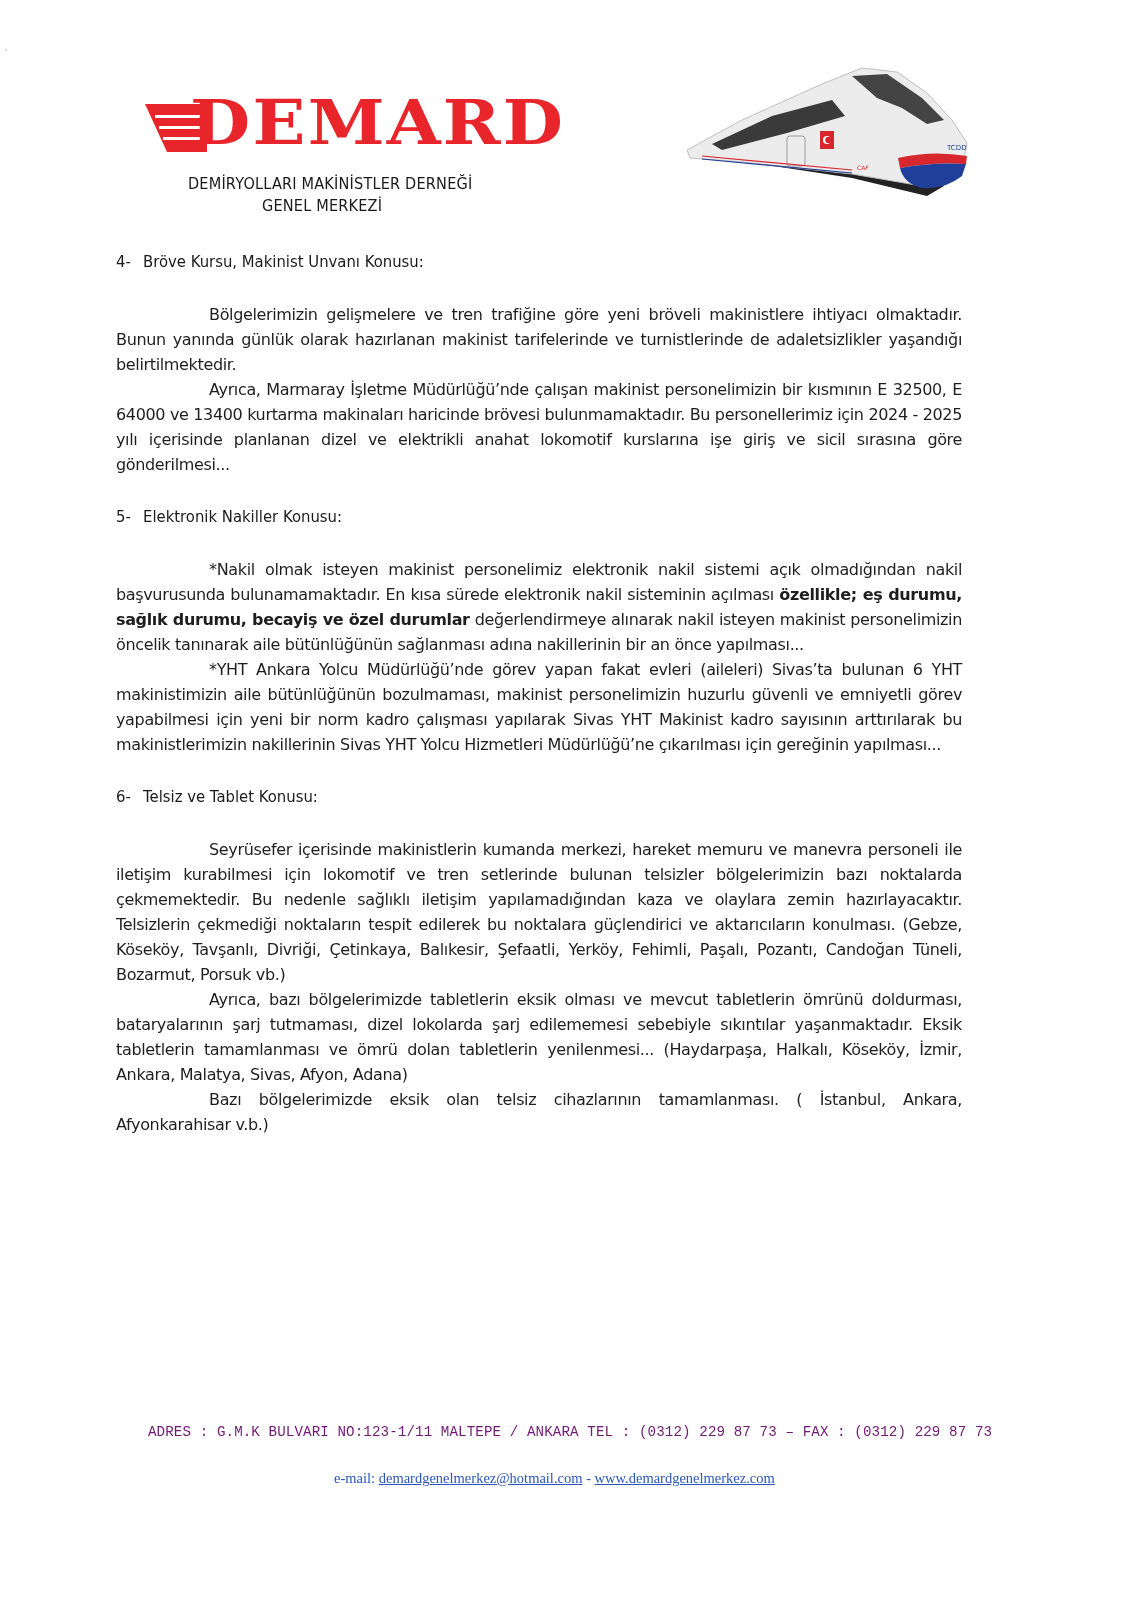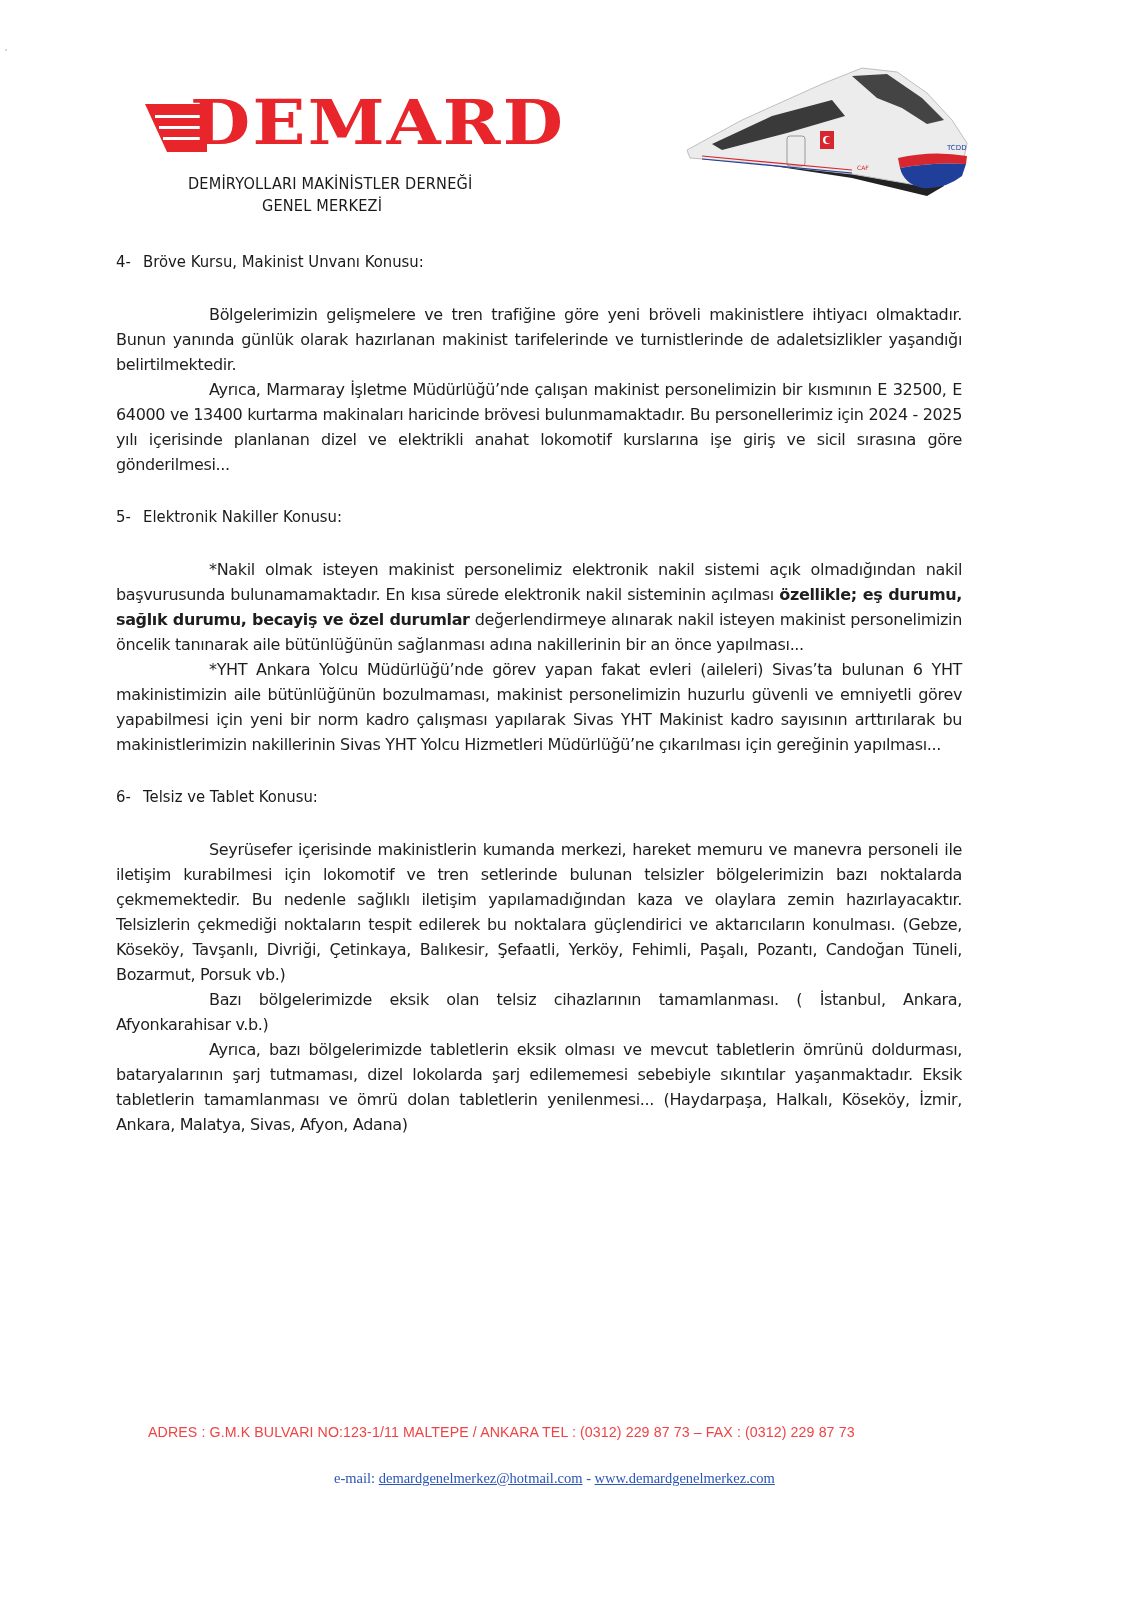--- a/index.html
+++ b/index.html
@@ -39,21 +39,21 @@
       letter-spacing: -0.35px;
     }
     .para.indent { text-indent: 93px; }
     .gap-title { height: 26px; }
     .gap-section { height: 26px; }
     b { font-weight: bold; }
 
     .footer { position: absolute; left: 0; top: 1420px; width: 1129px; }
     .addr {
       position: absolute; left: 148px; top: 4px; white-space: nowrap;
-      font-family: Liberation Sans, sans-serif; font-size: 14.2px; color: #ef4444;
+      font-family: Liberation Mono, monospace; font-size: 14.2px; color: #701a75;
       letter-spacing: 0.1px;
     }
     .contact {
       position: absolute; left: 334px; top: 22px; white-space: nowrap;
       font-family: "Liberation Serif", serif; font-size: 14.5px; color: #2a55b8; margin-top: 28px;
     }
     .contact a { color: #2a55b8; text-decoration: underline; }
     .stray-dot { position: absolute; left: 5px; top: 49px; width: 2px; height: 2px; background: #c8c8c8; border-radius: 50%; }
   </style>
 </head>
@@ -125,22 +125,22 @@
   </div>
 
   <div class="gap-section"></div>
 
   <div>
     <div class="section-title">
       <span class="num">6-</span><span>Telsiz ve Tablet Konusu:</span>
     </div>
     <div class="gap-title"></div>
     <p class="para indent">Seyrüsefer içerisinde makinistlerin kumanda merkezi, hareket memuru ve manevra personeli ile iletişim kurabilmesi için lokomotif ve tren setlerinde bulunan telsizler bölgelerimizin bazı noktalarda çekmemektedir. Bu nedenle sağlıklı iletişim yapılamadığından kaza ve olaylara zemin hazırlayacaktır. Telsizlerin çekmediği noktaların tespit edilerek bu noktalara güçlendirici ve aktarıcıların konulması.  (Gebze, Köseköy, Tavşanlı, Divriği, Çetinkaya, Balıkesir, Şefaatli, Yerköy, Fehimli, Paşalı, Pozantı, Candoğan Tüneli, Bozarmut, Porsuk vb.)</p>
+    <p class="para indent">Ayrıca, bazı bölgelerimizde tabletlerin eksik olması ve mevcut tabletlerin ömrünü doldurması, bataryalarının şarj tutmaması, dizel lokolarda şarj edilememesi sebebiyle sıkıntılar yaşanmaktadır. Eksik tabletlerin tamamlanması ve ömrü dolan tabletlerin yenilenmesi... (Haydarpaşa, Halkalı, Köseköy, İzmir, Ankara, Malatya, Sivas, Afyon, Adana)</p>
     <p class="para indent">Bazı bölgelerimizde eksik olan telsiz cihazlarının tamamlanması. ( İstanbul, Ankara, Afyonkarahisar v.b.)</p>
-    <p class="para indent">Ayrıca, bazı bölgelerimizde tabletlerin eksik olması ve mevcut tabletlerin ömrünü doldurması, bataryalarının şarj tutmaması, dizel lokolarda şarj edilememesi sebebiyle sıkıntılar yaşanmaktadır. Eksik tabletlerin tamamlanması ve ömrü dolan tabletlerin yenilenmesi... (Haydarpaşa, Halkalı, Köseköy, İzmir, Ankara, Malatya, Sivas, Afyon, Adana)</p>
   </div>
 </div>
 
 <div class="footer">
   <div class="addr">ADRES  : G.M.K BULVARI  NO:123-1/11 MALTEPE  / ANKARA    TEL : (0312) 229 87 73 –  FAX :  (0312) 229 87 73</div>
   <div class="contact">
     <span>e-mail: </span><a>demardgenelmerkez@hotmail.com</a><span> - </span><a>www.demardgenelmerkez.com</a>
   </div>
 </div>
 

